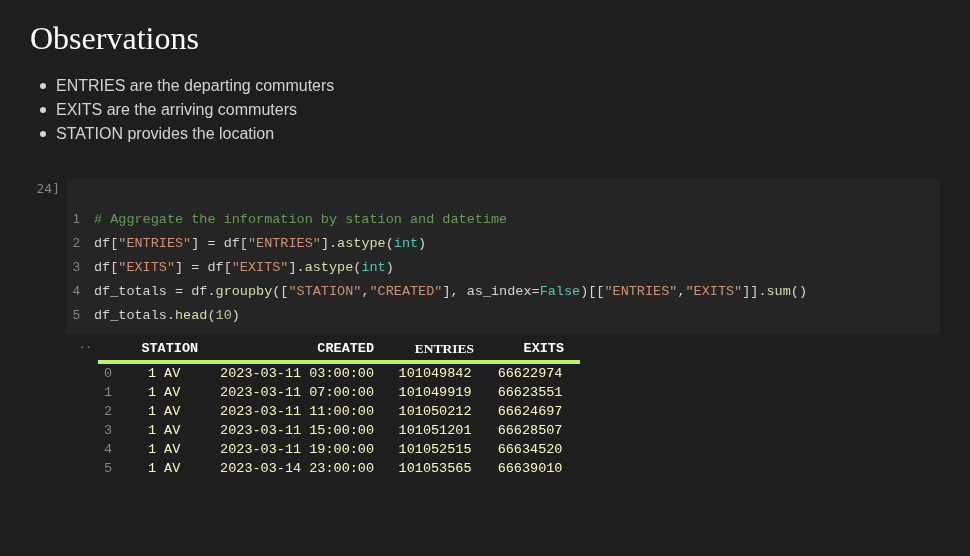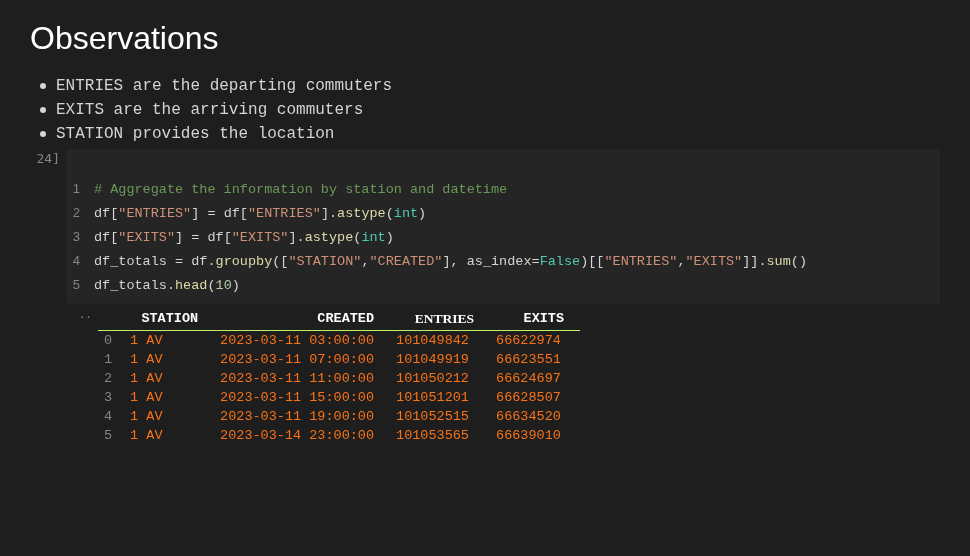--- a/index.html
+++ b/index.html
@@ -15,27 +15,27 @@
     .page-container {
       padding: 20px 30px;
       height: 100%;
     }
 
     .title {
       font-size: 32px;
       font-weight: 400;
       color: #ffffff;
       margin-bottom: 20px;
+      font-family: Liberation Serif, serif;
     }
 
     .observations-list {
       list-style: none;
-      margin-bottom: 6px;
+      margin-bottom: 36px;
       padding-left: 10px;
-      font-family: Liberation Mono, monospace;
     }
 
     .observations-list li {
       color: #d4d4d4;
       font-size: 16px;
       margin-bottom: 6px;
       display: flex;
       align-items: center;
       gap: 10px;
     }
@@ -91,34 +91,34 @@
       font-size: 13.5px;
       color: #d4d4d4;
       width: auto;
     }
 
     .output-table th {
       text-align: right;
       padding: 3px 16px 3px 6px;
       color: #ffffff;
       font-weight: 700;
-      border-bottom: 1px solid #bef264;
+      border-bottom: 4px solid #bef264;
     }
 
     .output-table th:first-child,
     .output-table td:first-child {
       text-align: right;
       padding-right: 12px;
       color: #858585;
     }
 
     .output-table td {
-      text-align: left;
+      text-align: center;
       padding: 2px 16px 2px 6px;
-      color: #f97316;
+      color: #fef9c3;
     }
 
     .output-table .col-station { min-width: 90px; }
     .output-table .col-created { min-width: 160px; }
     .output-table .col-entries { min-width: 100px; font-family: Liberation Serif, serif; }
     .output-table .col-exits { min-width: 90px; }
   </style>
 </head>
 <body>
 

